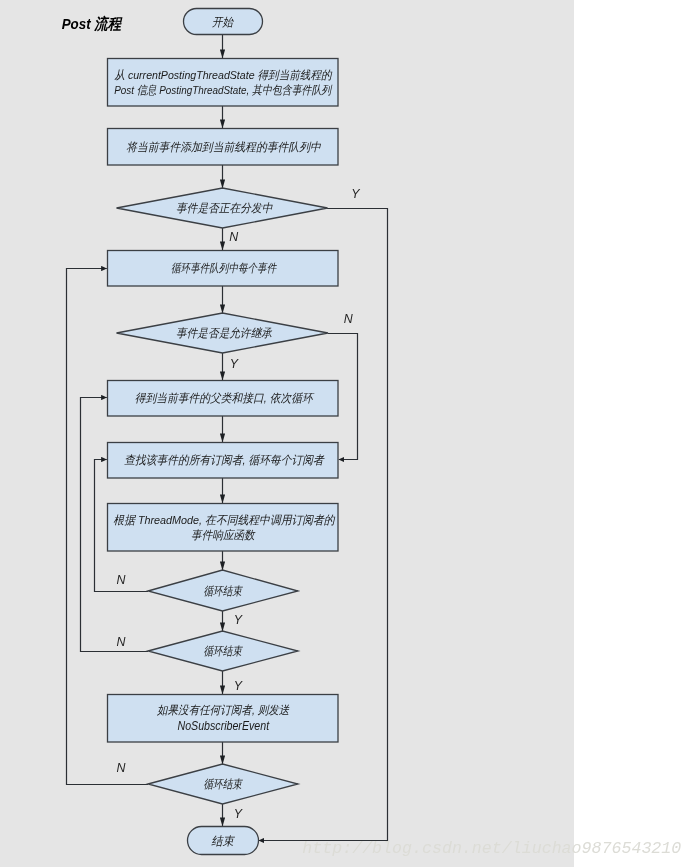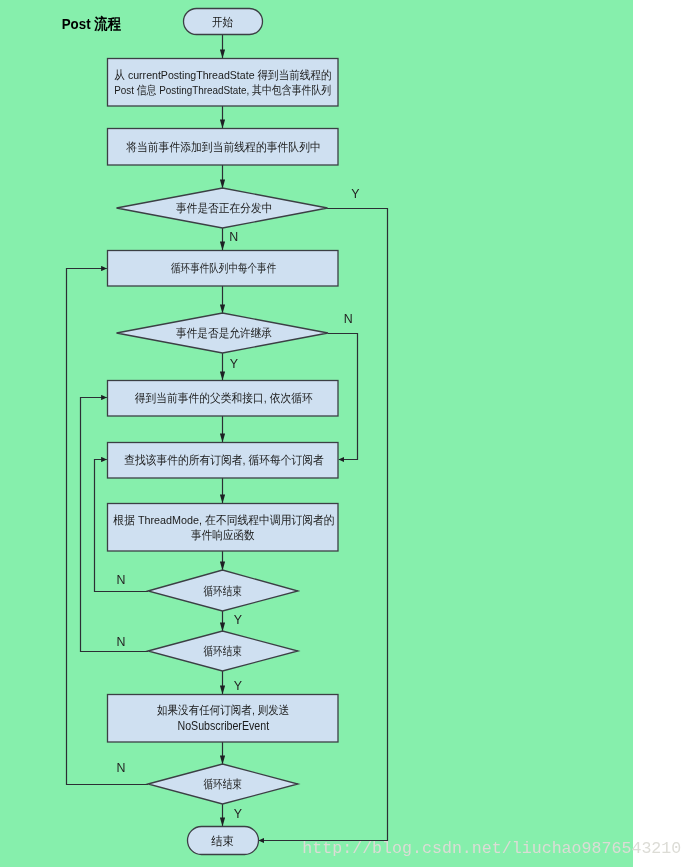--- a/index.html
+++ b/index.html
@@ -1,19 +1,19 @@
 <!DOCTYPE html>
 <html><head>
 <meta charset="utf-8">
 <title>Post flow</title>
 <style>
   html,body{margin:0;padding:0;background:#ffffff;}
   body{width:693px;height:867px;overflow:hidden;
        font-family:"Liberation Sans",sans-serif;}
-  #canvas{position:relative;width:633px;height:867px;background:#86efac;}
+  #canvas{position:relative;width:574px;height:867px;background:#e5e5e5;font-style:italic;}
   svg{display:block;will-change:transform;}
   .node-text-lat{font-family:"Liberation Sans",sans-serif;font-size:13.3px;fill:#1a1a1a;
              text-anchor:middle;dominant-baseline:central;}
   .node-text{font-family:"Liberation Sans",sans-serif;font-size:11.8px;fill:#1a1a1a;
              text-anchor:middle;dominant-baseline:central;}
   .edge-label{font-family:"Liberation Sans",sans-serif;font-size:12.4px;fill:#242424;
               text-anchor:middle;}
   .title{font-family:"Liberation Sans",sans-serif;font-size:15.4px;font-weight:bold;fill:#000;}
   .wm{font-family:"Liberation Mono",monospace;font-size:16.5px;fill:#dcdcd6;}
   .shape{fill:#cfe0f1;stroke:#3b3f44;stroke-width:1.3;}

